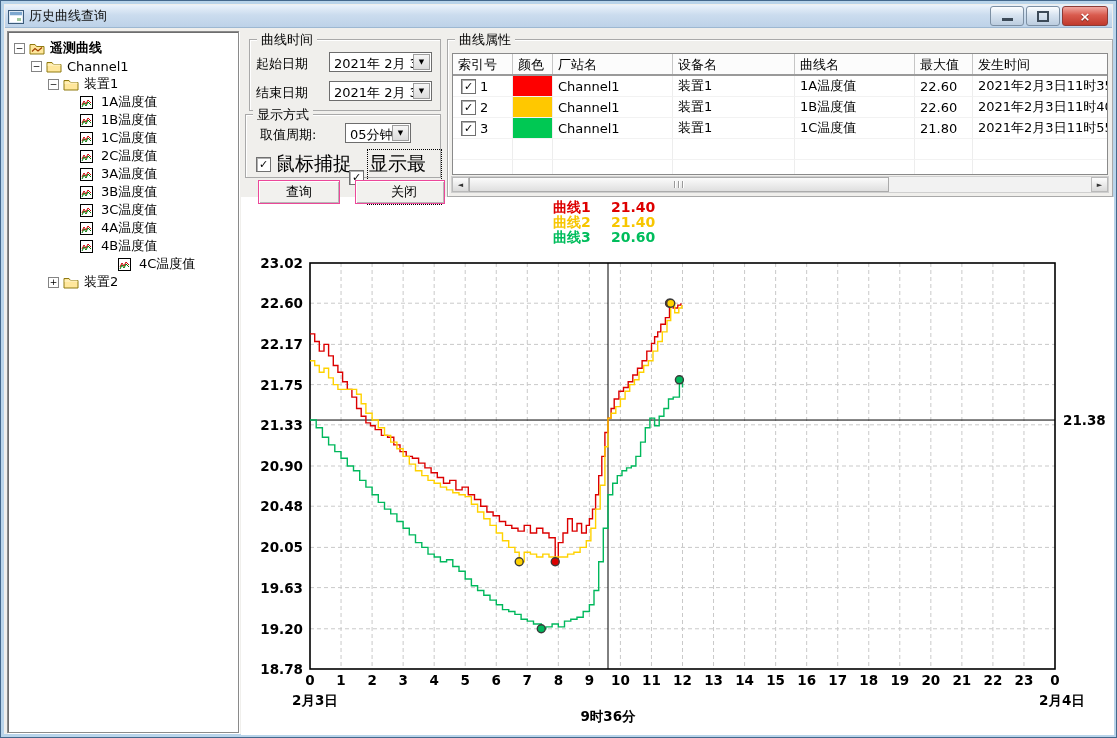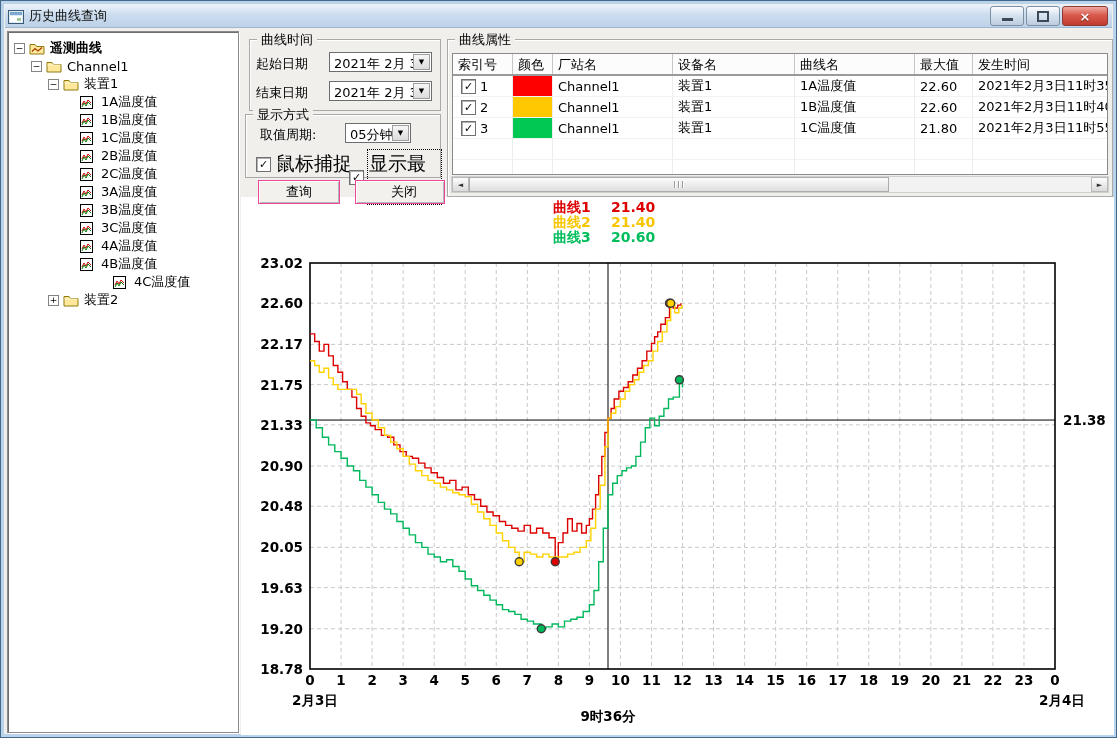--- a/index.html
+++ b/index.html
@@ -172,31 +172,20 @@
       </div>
       <div class="tree-row" style="padding-left: 57px;">
         <span class="expander-spacer"></span>
         <span class="tree-icon">
           <svg width="13" height="13" viewBox="0 0 13 13">
             <rect x="0.5" y="0.5" width="12" height="12" fill="#fff" stroke="#000"></rect>
             <polyline points="2,9 4,5 6,8 8,4 11,7" fill="none" stroke="#cc0000"></polyline>
             <polyline points="2,11 4,7 6,10 8,6 11,9" fill="none" stroke="#007700"></polyline>
           </svg>
         </span>
-        <span class="tree-label">2B温度值</span>
-      </div>
-      <div class="tree-row" style="padding-left: 57px;">
-        <span class="expander-spacer"></span>
-        <span class="tree-icon">
-          <svg width="13" height="13" viewBox="0 0 13 13">
-            <rect x="0.5" y="0.5" width="12" height="12" fill="#fff" stroke="#000"></rect>
-            <polyline points="2,9 4,5 6,8 8,4 11,7" fill="none" stroke="#cc0000"></polyline>
-            <polyline points="2,11 4,7 6,10 8,6 11,9" fill="none" stroke="#007700"></polyline>
-          </svg>
-        </span>
         <span class="tree-label">2C温度值</span>
       </div>
       <div class="tree-row" style="padding-left: 57px;">
         <span class="expander-spacer"></span>
         <span class="tree-icon">
           <svg width="13" height="13" viewBox="0 0 13 13">
             <rect x="0.5" y="0.5" width="12" height="12" fill="#fff" stroke="#000"></rect>
             <polyline points="2,9 4,5 6,8 8,4 11,7" fill="none" stroke="#cc0000"></polyline>
             <polyline points="2,11 4,7 6,10 8,6 11,9" fill="none" stroke="#007700"></polyline>
           </svg>
@@ -240,21 +229,21 @@
         <span class="expander-spacer"></span>
         <span class="tree-icon">
           <svg width="13" height="13" viewBox="0 0 13 13">
             <rect x="0.5" y="0.5" width="12" height="12" fill="#fff" stroke="#000"></rect>
             <polyline points="2,9 4,5 6,8 8,4 11,7" fill="none" stroke="#cc0000"></polyline>
             <polyline points="2,11 4,7 6,10 8,6 11,9" fill="none" stroke="#007700"></polyline>
           </svg>
         </span>
         <span class="tree-label">4B温度值</span>
       </div>
-      <div class="tree-row" style="padding-left: 90px;">
+      <div class="tree-row" style="padding-left: 66px; margin-left: 29px;">
         <span class="expander-spacer"></span>
         <span class="tree-icon">
           <svg width="13" height="13" viewBox="0 0 13 13">
             <rect x="0.5" y="0.5" width="12" height="12" fill="#fff" stroke="#000"></rect>
             <polyline points="2,9 4,5 6,8 8,4 11,7" fill="none" stroke="#cc0000"></polyline>
             <polyline points="2,11 4,7 6,10 8,6 11,9" fill="none" stroke="#007700"></polyline>
           </svg>
         </span>
         <span class="tree-label">4C温度值</span>
       </div>

